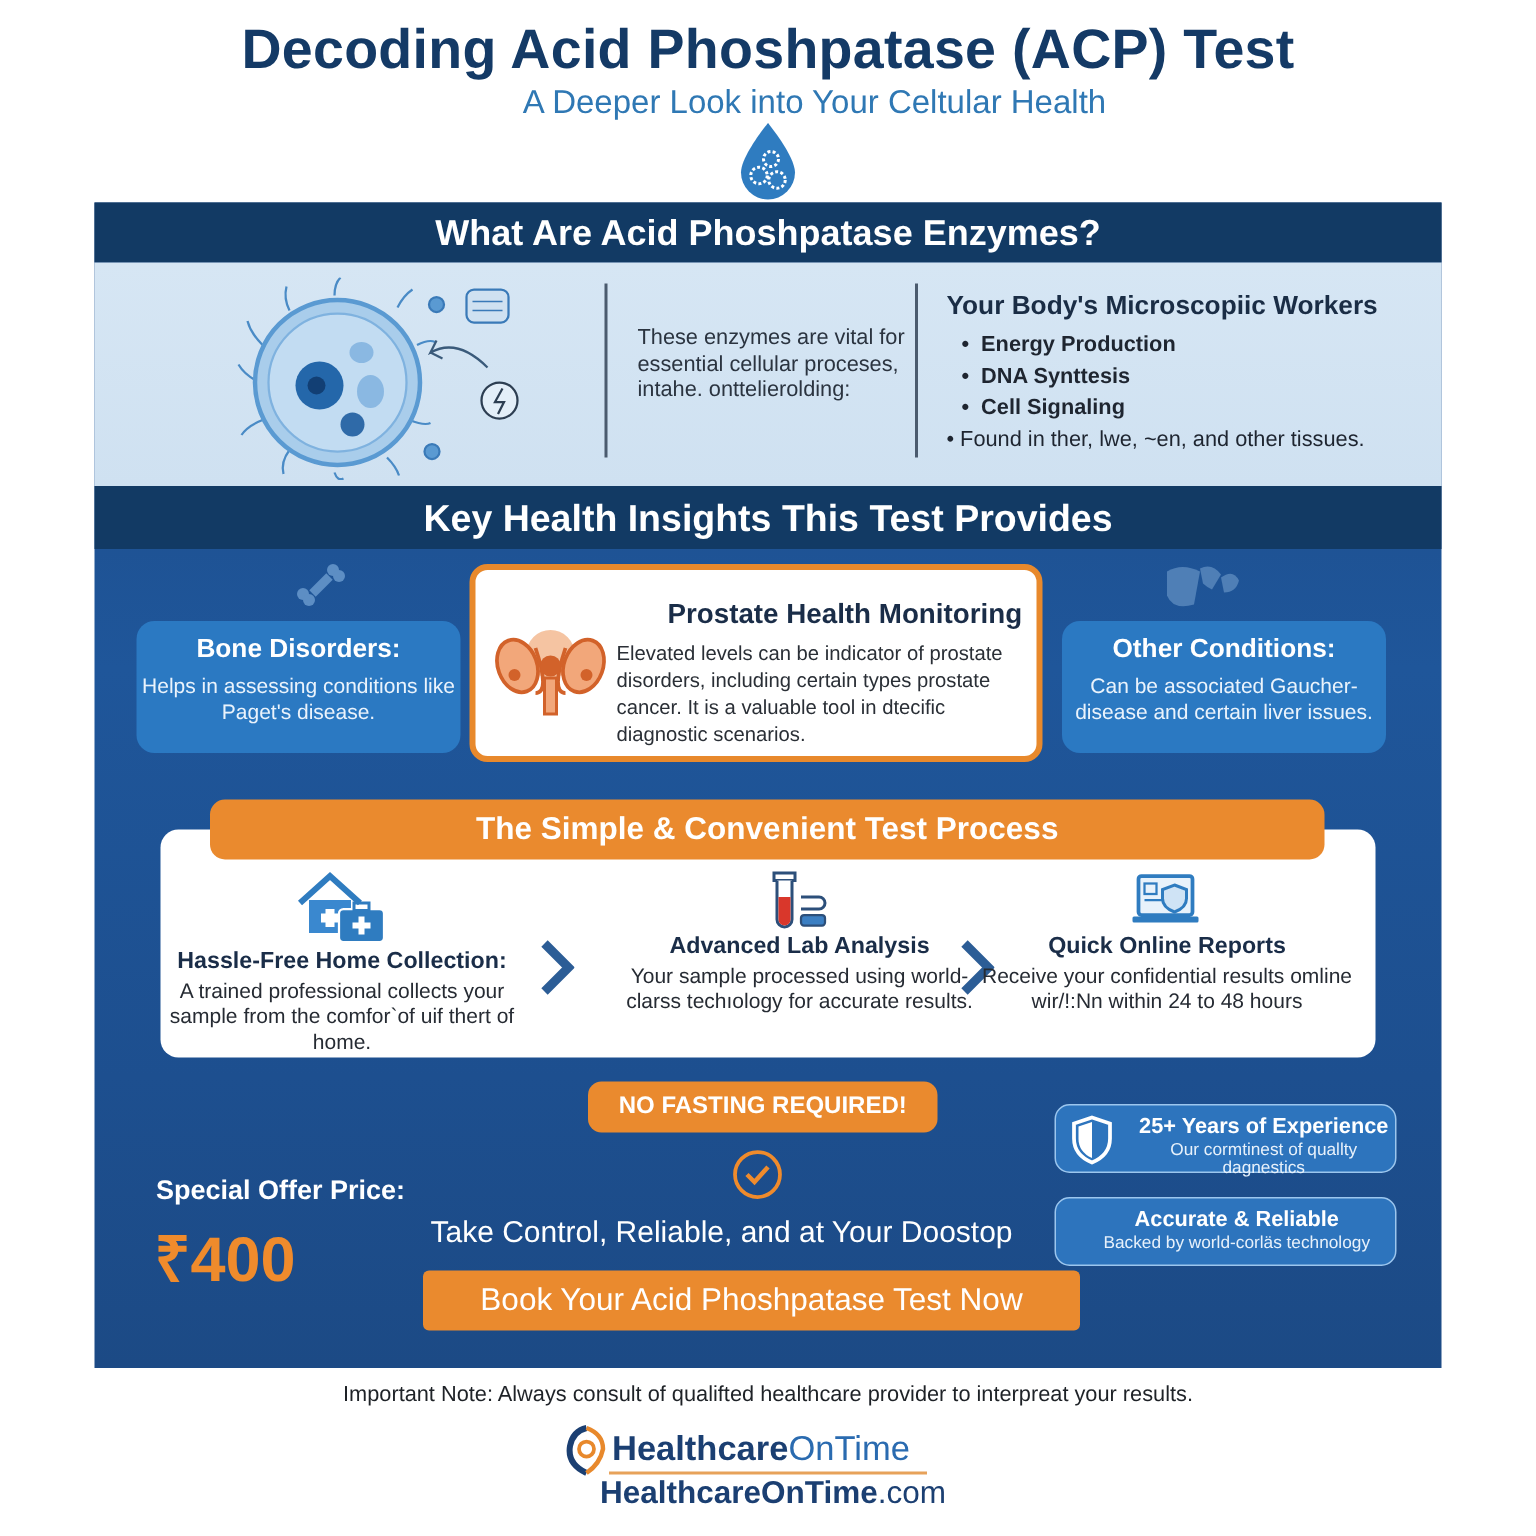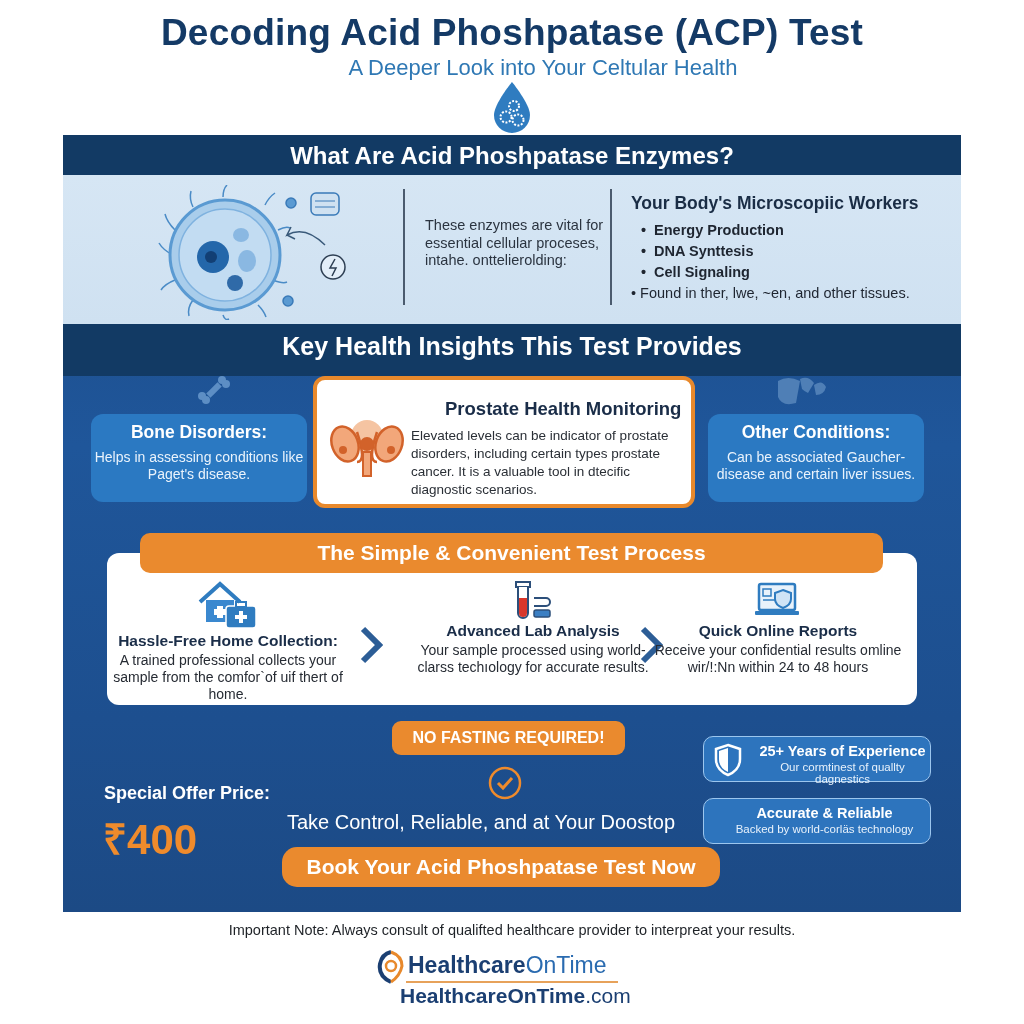--- a/index.html
+++ b/index.html
@@ -11,21 +11,21 @@
   .subtitle { position: absolute; top: 55px; left: 0; width: 1024px; text-align: center;
     font-size: 22px; color: #2f78b4; margin-left: 31px; }
   .drop { position: absolute; left: 488px; top: 80px; width: 48px; height: 54px; }
 
   .panel { position: absolute; left: 63px; top: 135px; width: 898px; height: 777px;
     background: linear-gradient(180deg, #1c4a86 0%, #1f569a 40%, #1d4f8f 75%, #1c4a85 100%); }
 
   .band { position: absolute; left: 0; width: 898px; background: #123a64; color: #fff;
     font-weight: bold; text-align: center; }
   .band1 { top: 0; height: 40px; font-size: 24px; line-height: 42px; }
-  .band2 { top: 189px; height: 52px; font-size: 25px; line-height: 44px; }
+  .band2 { top: 189px; height: 42px; font-size: 25px; line-height: 44px; }
 
   .enz { position: absolute; left: 0; top: 40px; width: 898px; height: 149px;
     background: linear-gradient(180deg, #d6e6f4, #cfe1f1); }
   .cell-illus { position: absolute; left: 90px; top: 10px; width: 230px; height: 135px; }
   .vdiv { position: absolute; top: 14px; width: 2px; height: 116px; background: #4b5b6e; }
   .enz-text { position: absolute; left: 362px; top: 42px; width: 180px;
     font-size: 14.5px; line-height: 17.5px; color: #2b3440; }
   .workers { position: absolute; left: 568px; top: 18px; width: 320px; }
   .workers h3 { font-size: 17.5px; font-weight: bold; color: #1a2d45; margin-bottom: 6px; }
   .workers li { list-style: none; font-size: 14.5px; line-height: 21px; color: #1e2530; }
@@ -63,21 +63,21 @@
   .chev { position: absolute; top: 490px; width: 24px; height: 40px; }
 
   .nofast { position: absolute; left: 329px; top: 586px; width: 233px; height: 34px;
     background: #ea8a2e; border-radius: 9px; color: #fff; font-size: 16px; font-weight: bold;
     text-align: center; line-height: 34px; }
   .check-icon { position: absolute; left: 424px; top: 630px; width: 36px; height: 36px; }
   .offer-label { position: absolute; left: 41px; top: 648px; font-size: 18px; font-weight: bold; color: #fff; }
   .price { position: absolute; left: 40px; top: 674px; font-size: 42px; font-weight: bold; color: #ef8b2c; }
   .tagline { position: absolute; left: 224px; top: 676px; font-size: 20px; color: #fff; }
   .book-btn { position: absolute; left: 219px; top: 712px; width: 438px; height: 40px;
-    background: #ea8a2e; border-radius: 15px; color: #fff; font-size: 21px; font-weight: bold;
+    background: #ea8a2e; border-radius: 4px; color: #fff; font-size: 21px; font-weight: normal;
     text-align: center; line-height: 40px; }
 
   .badge { position: absolute; left: 640px; width: 228px; height: 46px;
     background: #2d74bd; border: 1.5px solid #9cc6ee; border-radius: 10px; color: #fff; text-align: center; padding-left: 15px; }
   .badge h6 { font-size: 14.5px; font-weight: bold; margin-top: 6px; }
   .badge p { font-size: 11.5px; color: #e7f1fb; margin-top: 2px; }
   .badge1 { top: 601px; }
   .badge1 h6, .badge1 p { padding-left: 36px; }
   .badge2 { top: 663px; }
   .shield-icon { position: absolute; left: 10px; top: 6px; width: 28px; height: 34px; }

